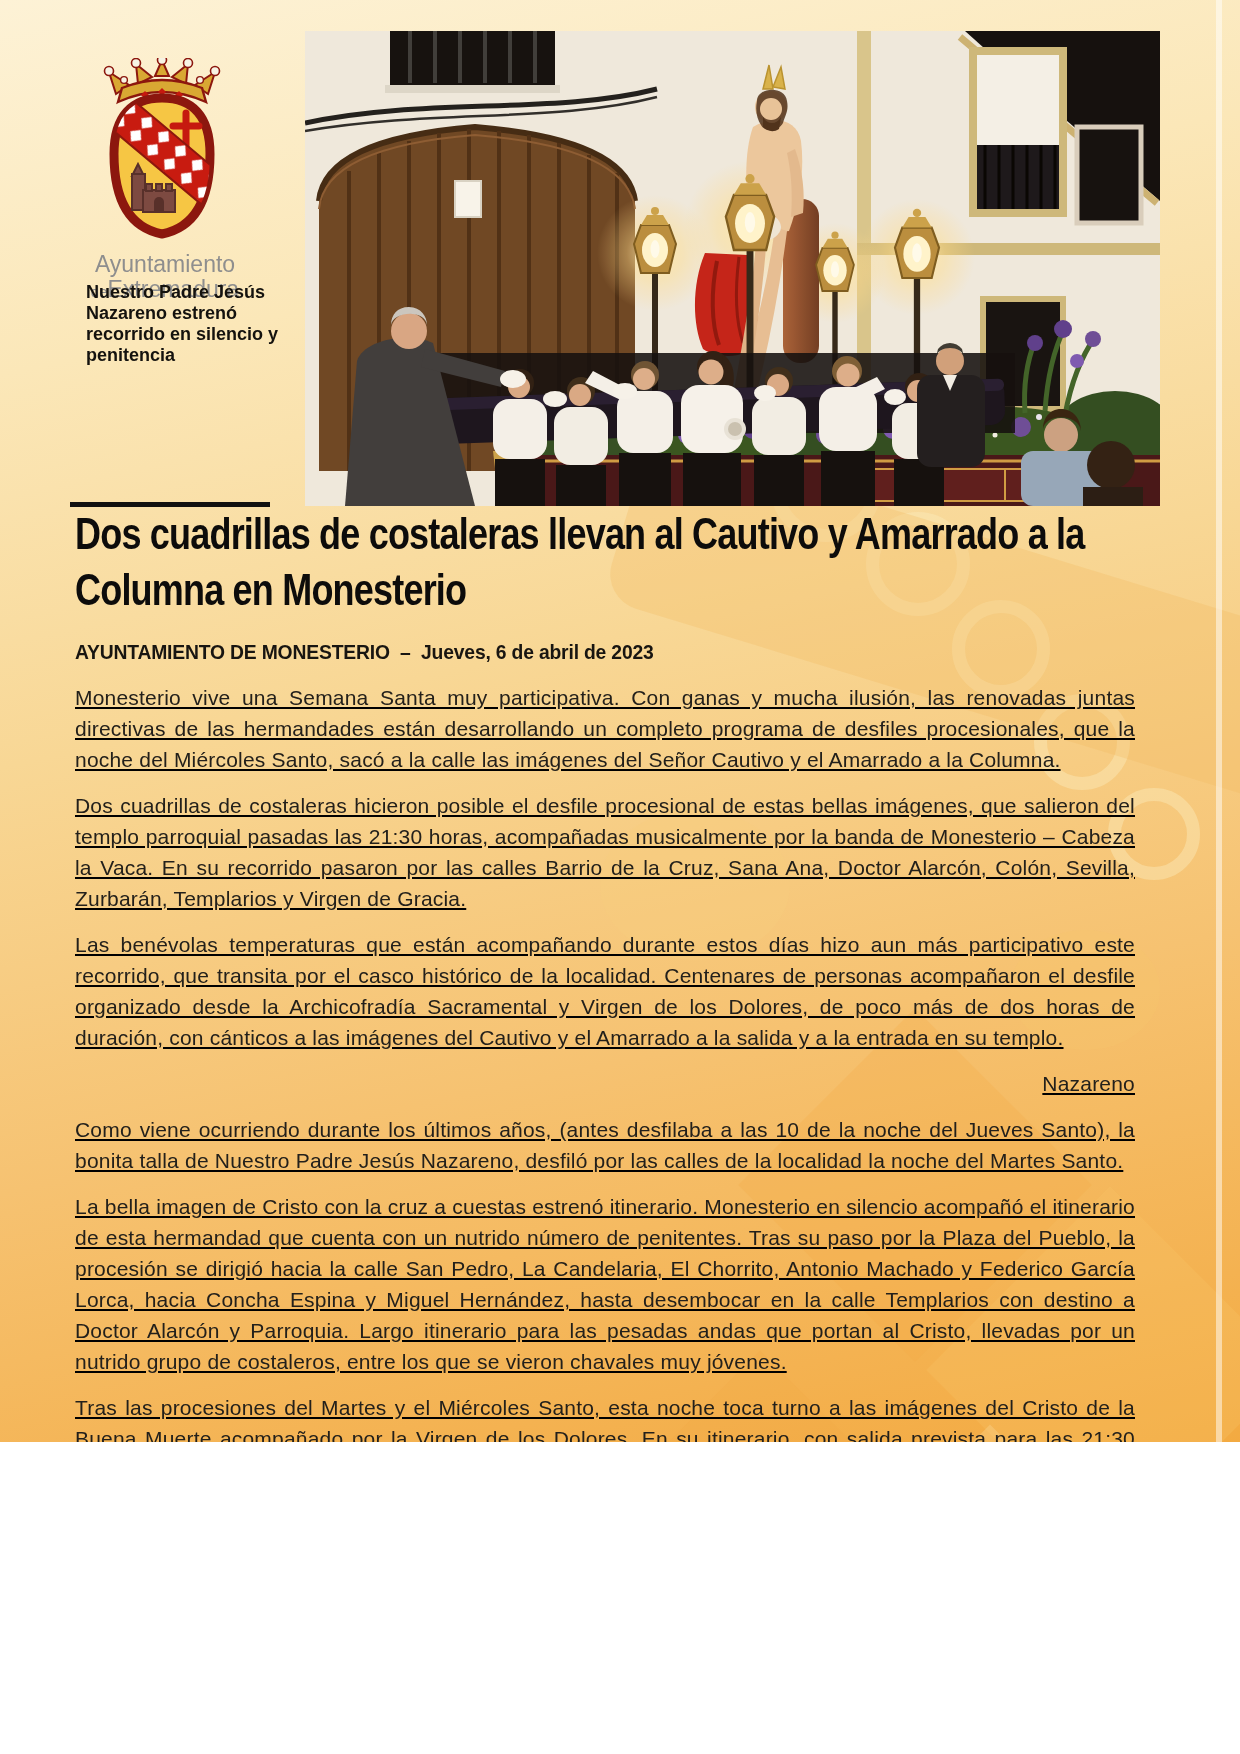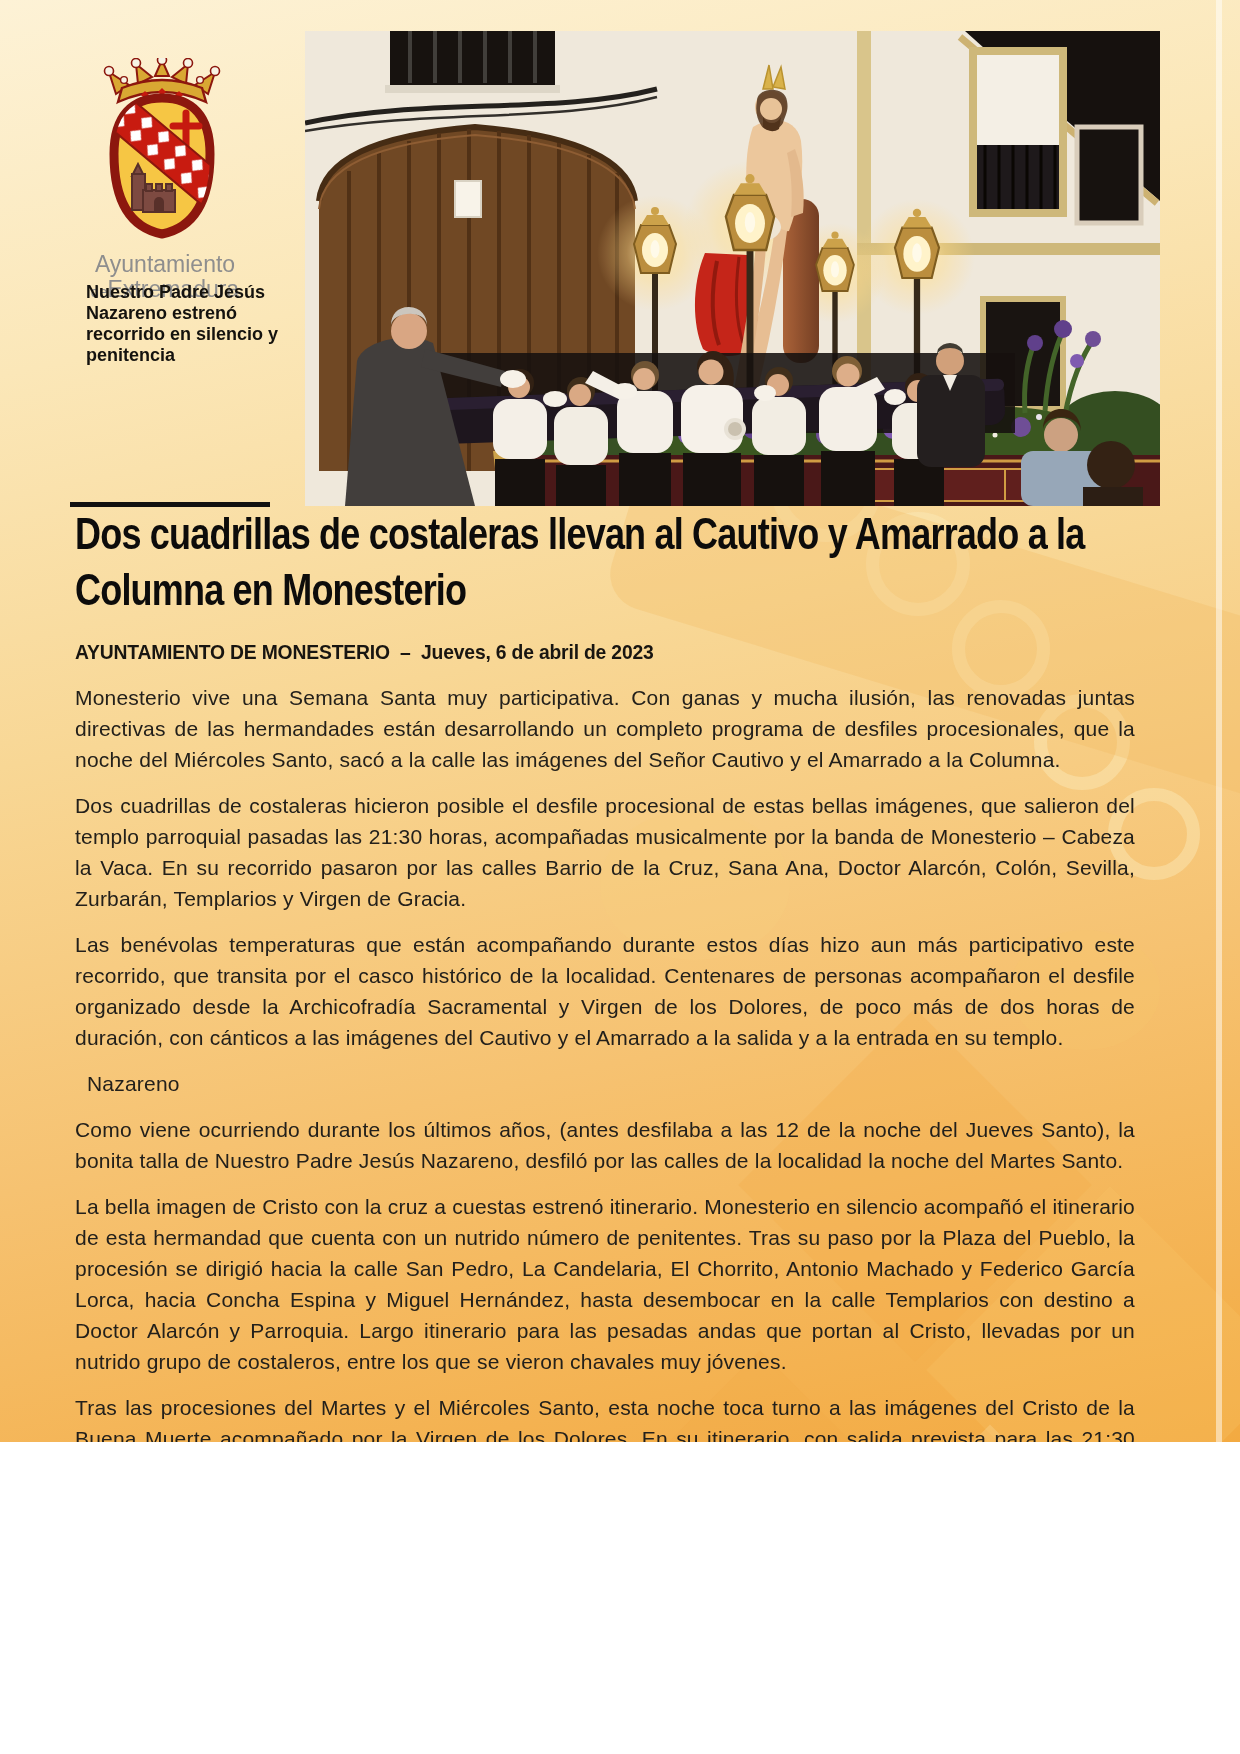--- a/index.html
+++ b/index.html
@@ -23,23 +23,23 @@
   .caption{position:absolute;left:86px;top:282px;width:218px;font-weight:bold;font-size:18px;line-height:21px;color:#14120e;}
   
   .photo{position:absolute;left:305px;top:31px;width:855px;height:475px;}
   
   .divider{position:absolute;left:70px;top:502px;width:200px;height:5px;background:#121110;}
   
   .headline{position:absolute;left:75px;top:506px;width:1340px;transform:scaleX(.8);transform-origin:0 0;
     font-weight:bold;font-size:45px;line-height:56px;letter-spacing:-1px;color:#0d0c0b;}
   .dateline{position:absolute;left:75px;top:640px;width:1200px;transform:scaleX(.92);transform-origin:0 0;
     font-weight:bold;font-size:21px;color:#181511;white-space:pre-wrap;letter-spacing:-.2px;}
-  .body-col{position:absolute;left:75px;top:682px;width:1060px;}
+  .body-col{position:absolute;left:75px;top:682px;width:1060px;text-decoration:underline;}
   .para{margin:0 0 15px 0;font-size:21px;line-height:31px;letter-spacing:.2px;text-align:justify;color:#23201b;}
-  .subhead{text-align:left;margin:0 0 15px 12px;}
+  .subhead{text-align:right;margin:0 0 15px 12px;}
   
   .footer-line{position:absolute;left:185px;top:1718px;width:900px;height:4px;background:#8d857a;}
   .footer-text{position:absolute;left:145px;top:1727px;width:980px;text-align:center;
     font-size:28px;letter-spacing:.5px;color:#5a5245;}
 </style>
 </head>
 <body>
 
 <div id="page">
 
@@ -394,21 +394,21 @@
 
   <div class="headline">Dos cuadrillas de costaleras llevan al Cautivo y Amarrado a la Columna en Monesterio</div>
 
   <div class="dateline">AYUNTAMIENTO DE MONESTERIO  –  Jueves, 6 de abril de 2023</div>
 
   <div class="body-col">
     <p class="para">Monesterio vive una Semana Santa muy participativa. Con ganas y mucha ilusión, las renovadas juntas directivas de las hermandades están desarrollando un completo programa de desfiles procesionales, que la noche del Miércoles Santo, sacó a la calle las imágenes del Señor Cautivo y el Amarrado a la Columna.</p>
     <p class="para">Dos cuadrillas de costaleras hicieron posible el desfile procesional de estas bellas imágenes, que salieron del templo parroquial pasadas las 21:30 horas, acompañadas musicalmente por la banda de Monesterio – Cabeza la Vaca. En su recorrido pasaron por las calles Barrio de la Cruz, Sana Ana, Doctor Alarcón, Colón, Sevilla, Zurbarán, Templarios y Virgen de Gracia.</p>
     <p class="para">Las benévolas temperaturas que están acompañando durante estos días hizo aun más participativo este recorrido, que transita por el casco histórico de la localidad. Centenares de personas acompañaron el desfile organizado desde la Archicofradía Sacramental y Virgen de los Dolores, de poco más de dos horas de duración, con cánticos a las imágenes del Cautivo y el Amarrado a la salida y a la entrada en su templo.</p>
     <p class="para subhead">Nazareno</p>
-    <p class="para">Como viene ocurriendo durante los últimos años, (antes desfilaba a las 12 de la noche del Jueves Santo), la bonita talla de Nuestro Padre Jesús Nazareno, desfiló por las calles de la localidad la noche del Martes Santo.</p>
+    <p class="para">Como viene ocurriendo durante los últimos años, (antes desfilaba a las 10 de la noche del Jueves Santo), la bonita talla de Nuestro Padre Jesús Nazareno, desfiló por las calles de la localidad la noche del Martes Santo.</p>
     <p class="para">La bella imagen de Cristo con la cruz a cuestas estrenó itinerario. Monesterio en silencio acompañó el itinerario de esta hermandad que cuenta con un nutrido número de penitentes.  Tras su paso por la Plaza del Pueblo, la procesión se dirigió hacia la calle San Pedro, La Candelaria, El Chorrito, Antonio Machado y Federico García Lorca, hacia Concha Espina y Miguel Hernández, hasta desembocar en la calle Templarios con destino a Doctor Alarcón y Parroquia.  Largo itinerario para las pesadas andas que portan al Cristo, llevadas por un nutrido grupo de costaleros, entre los que se vieron chavales muy jóvenes.</p>
     <p class="para">Tras las procesiones del Martes y el Miércoles Santo, esta noche toca turno a las imágenes del Cristo de la Buena Muerte acompañado por la Virgen de los Dolores.  En su itinerario, con salida prevista para las 21:30 horas desde la iglesia San Pedro Apóstol, cruzarán el Paseo de Extremadura, de Doctor Alarcón a Primero de Mayo, para transitar por Eduardo Naranjo y Tentudía, antes de encargar Gallego Paz de regreso a la Parroquia.</p>
   </div>
 
   <div class="footer-line"></div>
   <div class="footer-text">C/ Templarios,17  06260 Monesterio (Badajoz)  Telf: 924 51 60 63</div>
 
 </div>
 
 </body></html>

